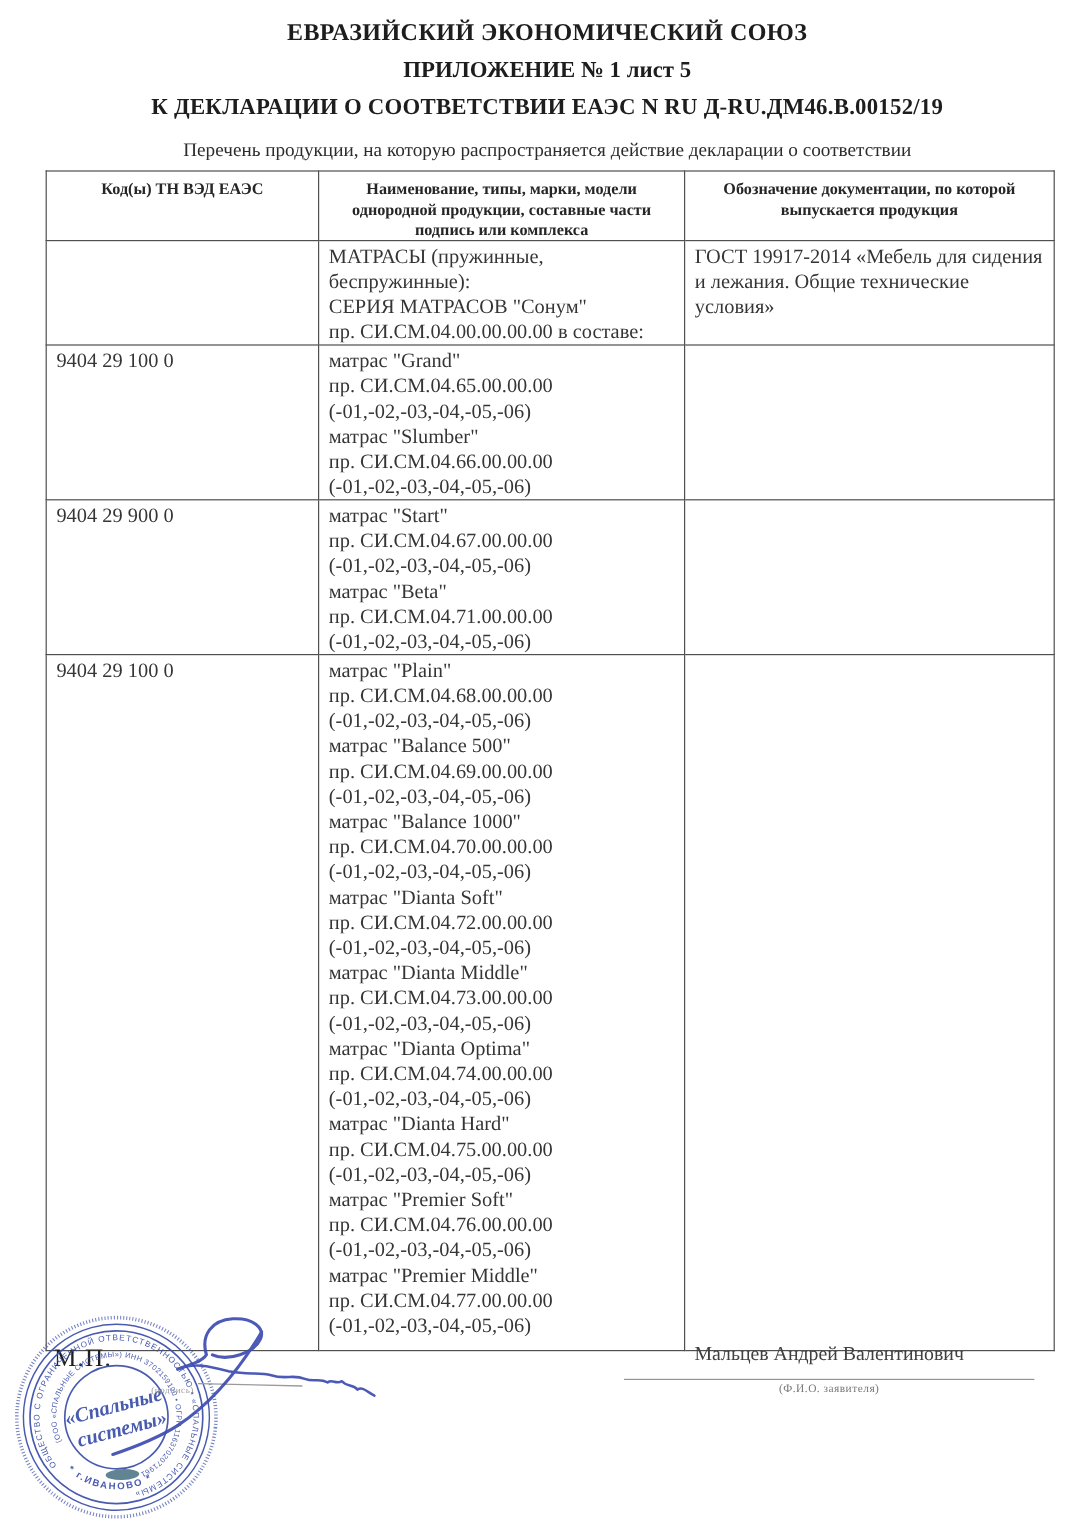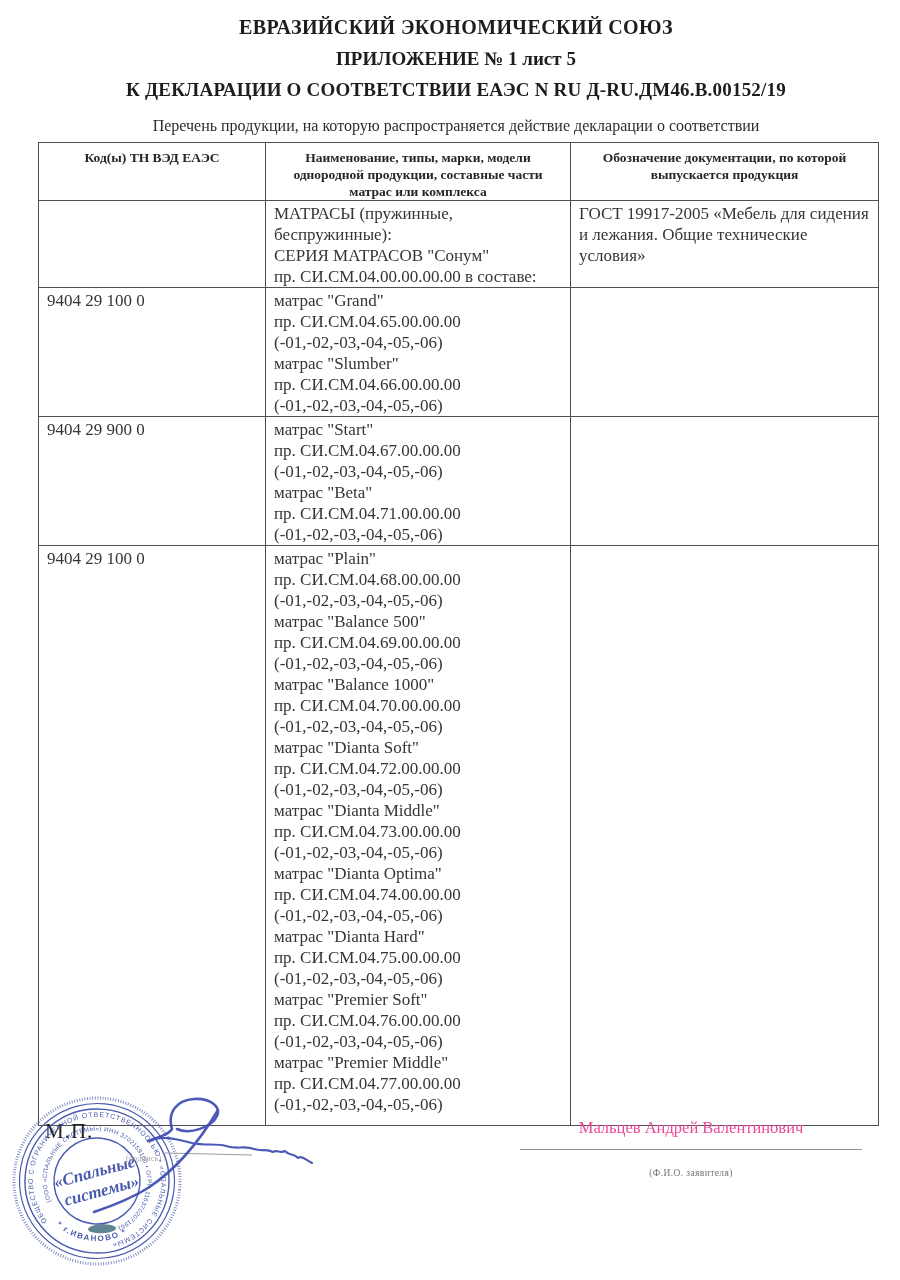--- a/index.html
+++ b/index.html
@@ -34,23 +34,23 @@
   tr.h-head{height:54px;}
   tr.h-r1{height:66px;}
   tr.h-r2{height:127px;}
   tr.h-r3{height:127px;}
   tr.h-r4{height:580px;}
 
   .mp-label{position:absolute;left:45px;top:1119px;font-size:21px;color:#1f1f1f;letter-spacing:1px;}
   .sig-caption{position:absolute;left:126px;top:1154px;font-size:7.5px;color:#9a9a9a;letter-spacing:0.5px;}
 
   .applicant{position:absolute;left:520px;top:1118px;width:342px;text-align:center;}
-  .applicant-name{font-size:16.5px;color:#ec4899;}
+  .applicant-name{font-size:16.5px;color:#404040;}
   .applicant-line{border-top:1px solid #949494;margin-top:11px;height:0;}
-  .applicant-caption{font-size:9.5px;color:#767676;margin-top:18px;letter-spacing:0.4px;}
+  .applicant-caption{font-size:9.5px;color:#767676;margin-top:3px;letter-spacing:0.4px;}
 
   .stamp{position:absolute;left:7px;top:1091px;width:180px;height:180px;opacity:0.95;}
   .signature{position:absolute;left:80px;top:1085px;width:380px;height:145px;}
 </style>
 </head>
 <body>
 
 <div class="titles">
   <div class="title-1">ЕВРАЗИЙСКИЙ ЭКОНОМИЧЕСКИЙ СОЮЗ</div>
   <div class="title-2">ПРИЛОЖЕНИЕ № 1 лист 5</div>
@@ -60,29 +60,29 @@
 
 <table class="products">
   <colgroup>
     <col style="width:227px">
     <col style="width:305px">
     <col style="width:308px">
   </colgroup>
   <tbody>
       <tr class="h-head">
     <th>Код(ы) ТН ВЭД ЕАЭС</th>
-    <th>Наименование, типы, марки, модели однородной продукции, составные части матрас или комплекса</th>
+    <th>Наименование, типы, марки, модели однородной продукции, составные части подпись или комплекса</th>
     <th class="doc-h">Обозначение документации, по которой выпускается продукция</th>
   </tr>
   <tr class="h-r1">
     <td></td>
     <td>МАТРАСЫ (пружинные, беспружинные):
 СЕРИЯ МАТРАСОВ "Сонум"
 пр. СИ.СМ.04.00.00.00.00 в составе:</td>
-    <td>ГОСТ 19917-2005 «Мебель для сидения и лежания. Общие технические условия»</td>
+    <td>ГОСТ 19917-2014 «Мебель для сидения и лежания. Общие технические условия»</td>
   </tr>
   <tr class="h-r2">
     <td>9404 29 100 0</td>
     <td>матрас "Grand"
 пр. СИ.СМ.04.65.00.00.00
 (-01,-02,-03,-04,-05,-06)
 матрас "Slumber"
 пр. СИ.СМ.04.66.00.00.00
 (-01,-02,-03,-04,-05,-06)</td>
     <td></td>

